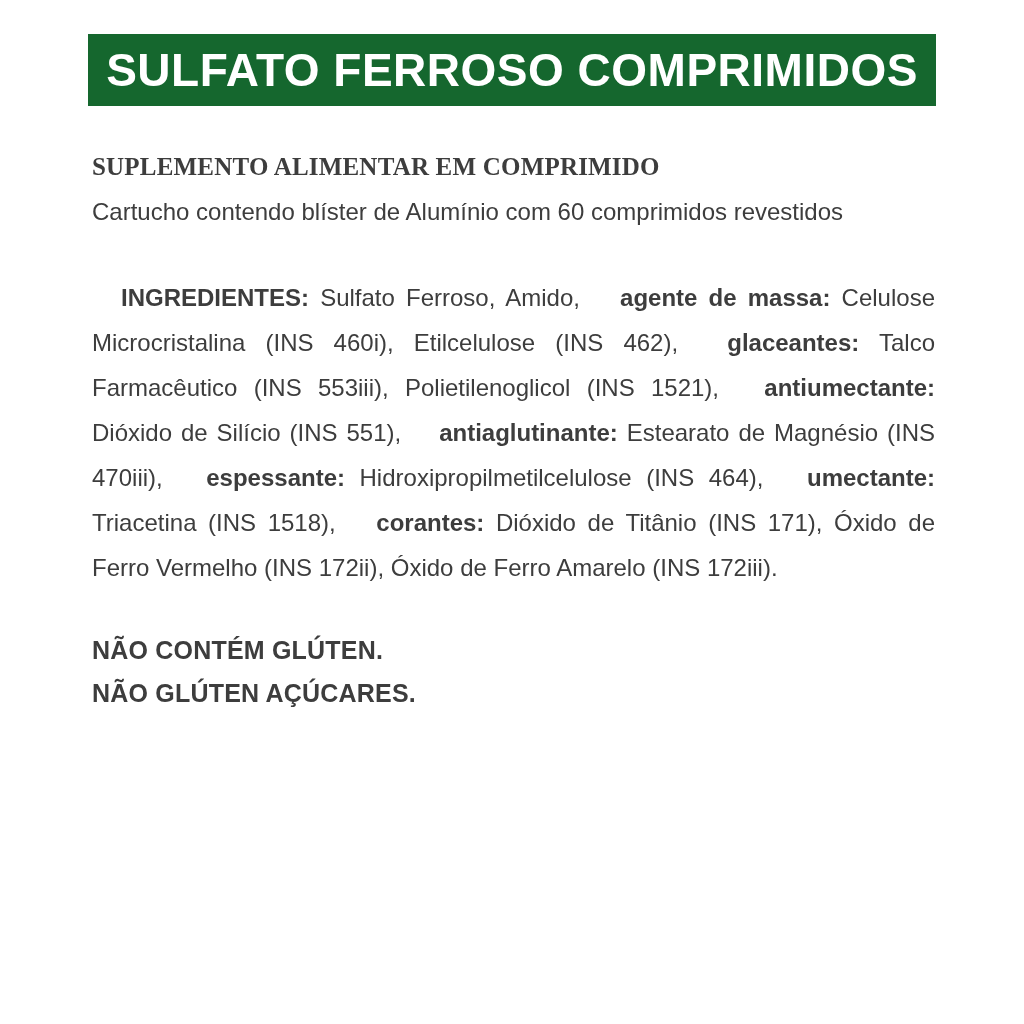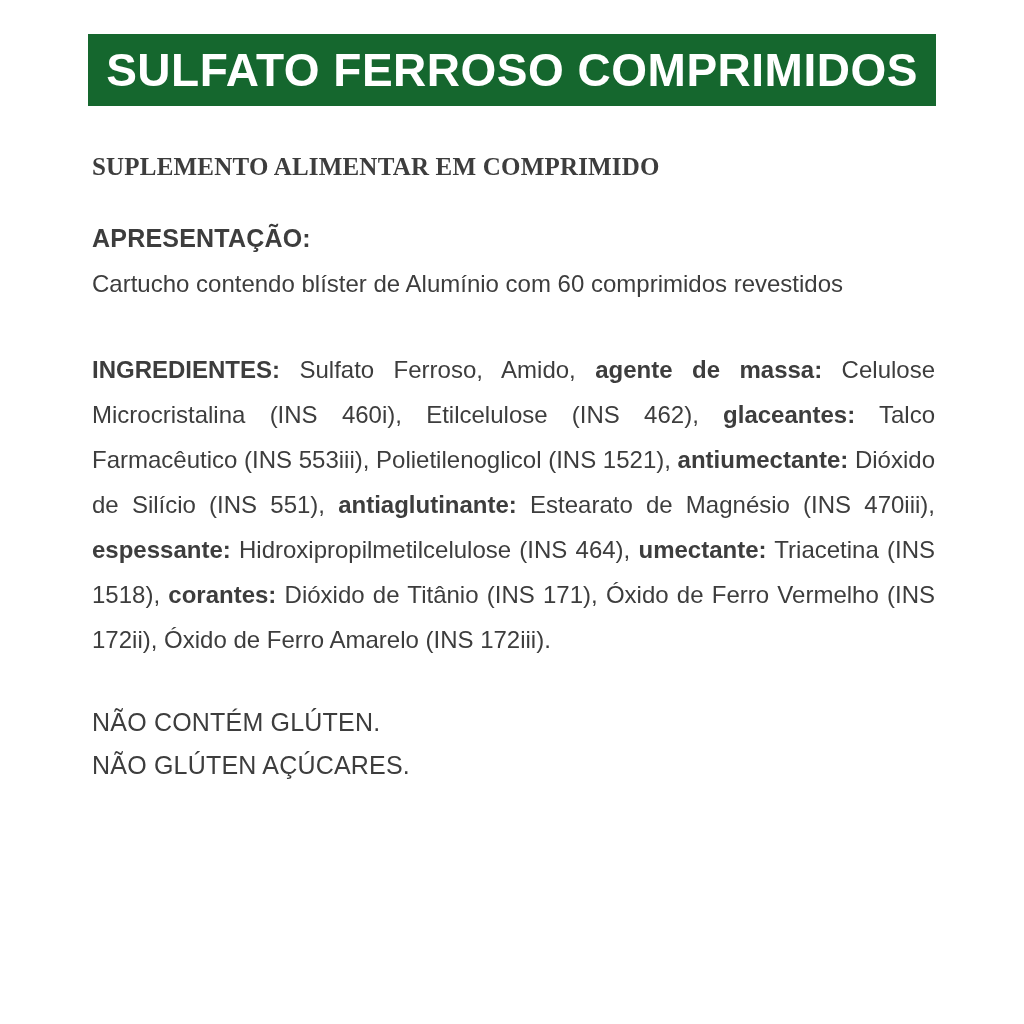--- a/index.html
+++ b/index.html
@@ -53,45 +53,44 @@
   p.concentration { margin-top: 41px; }
   .section-heading {
     margin: 42px 0 0 0;
     font-size: 25px;
     font-weight: bold;
     line-height: 30px;
     letter-spacing: 0.2px;
   }
   p.presentation { margin-top: 8px; text-align: left; }
   p.ingredients { margin-top: 41px; }
-  p.ingredients b { font-weight: bold; }
+  p.ingredients b { font-weight: bold; margin-left: 29px; }
   .claims { margin-top: 39px; }
   p.claim {
     margin: 0;
     font-size: 25px;
-    font-weight: normal;
+    font-weight: bold;
     line-height: 43px;
     letter-spacing: 0.2px;
   }
 </style>
 </head>
 <body>
 
 <div class="sheet">
 
   <div class="banner">
     <span class="banner-title">SULFATO FERROSO COMPRIMIDOS</span>
   </div>
 
   <div class="text-col">
 
     <h2 class="subtitle">SUPLEMENTO ALIMENTAR EM COMPRIMIDO</h2>
 
 
-    <h3 class="section-heading">APRESENTAÇÃO:</h3>
 
     <p class="body presentation">Cartucho contendo blíster de Alumínio com 60 comprimidos revestidos</p>
 
     <p class="body ingredients"><b>INGREDIENTES:</b><span> Sulfato Ferroso, Amido, </span><b>agente de massa:</b><span> Celulose Microcristalina (INS 460i), Etilcelulose (INS 462), </span><b>glaceantes:</b><span> Talco Farmacêutico (INS 553iii), Polietilenoglicol (INS 1521), </span><b>antiumectante:</b><span> Dióxido de Silício (INS 551), </span><b>antiaglutinante:</b><span> Estearato de Magnésio (INS 470iii), </span><b>espessante:</b><span> Hidroxipropilmetilcelulose (INS 464), </span><b>umectante:</b><span> Triacetina (INS 1518), </span><b>corantes:</b><span> Dióxido de Titânio (INS 171), Óxido de Ferro Vermelho (INS 172ii), Óxido de Ferro Amarelo (INS 172iii).</span></p>
 
     <div class="claims">
       <p class="claim">NÃO CONTÉM GLÚTEN.</p>
       <p class="claim">NÃO GLÚTEN AÇÚCARES.</p>
     </div>
 

